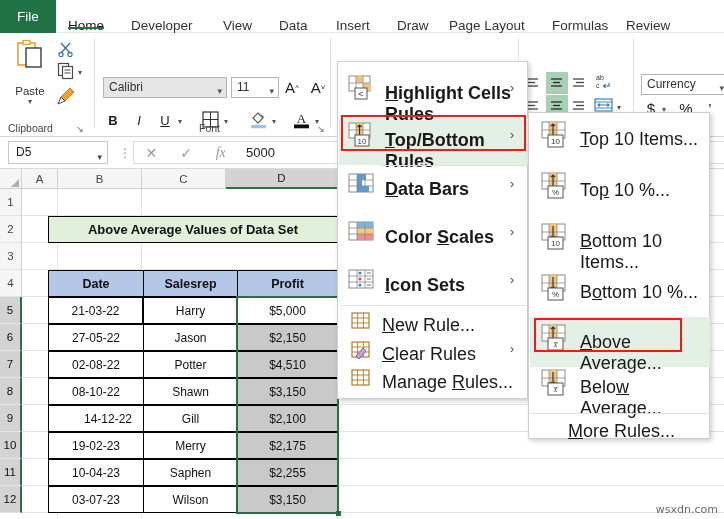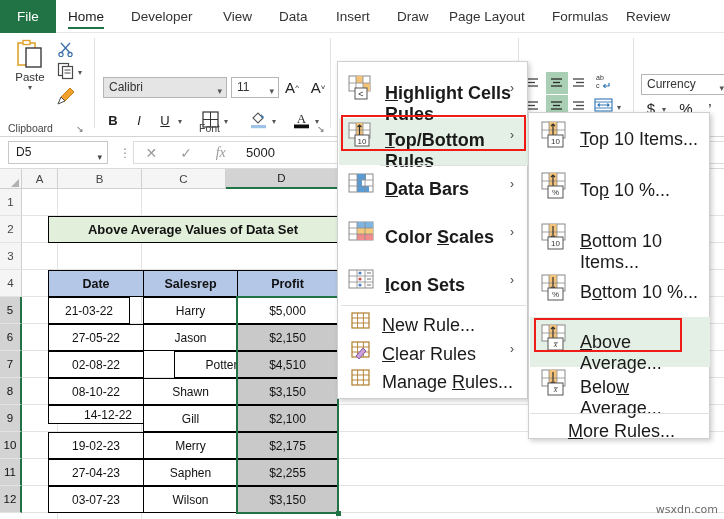--- a/index.html
+++ b/index.html
@@ -20,21 +20,21 @@
     border-bottom: 1px solid #e6e6e6;
   }
   .file-tab {
     position: absolute; left: 0; top: 0; width: 56px; height: 33px;
     background: #217346; color: #fff;
     display: flex; align-items: center; justify-content: center;
     font-size: 13.5px;
   }
   .tab {
     position: absolute; top: 0; height: 33px;
-    display: flex; align-items: center;
+    display: flex; align-items: flex-end;
     font-size: 13.5px; color: #333333;
     padding: 0 2px;
     white-space: nowrap;
   }
   .tab.active { color: #1a1a1a; }
   .tab.active:after {
     content: ""; position: absolute; left: 2px; right: 2px; bottom: 4px;
     height: 2.5px; background: #217346;
   }
 
@@ -50,21 +50,21 @@
   .grp-label {
     position: absolute; font-size: 10.5px; color: #444; bottom: 2px;
   }
   .dlg-launcher {
     position: absolute; font-size: 9px; color: #666; bottom: 2px;
   }
 
   
   .paste-btn { position: absolute; left: 8px; top: 6px; width: 44px; height: 78px;
     display:flex; flex-direction:column; align-items:center; }
-  .paste-label { font-size: 11.5px; color:#333; margin-top: 0; }
+  .paste-label { font-size: 11.5px; color:#333; margin-top: 14px; }
   .chev { font-size: 8px; color:#555; line-height: 8px; margin-top:1px;}
 
   .ic { position: absolute; }
 
   
   .fontname {
     position: absolute; left: 103px; top: 44px; width: 124px; height: 21px;
     border: 1px solid #b5b5b5; background:#e5e5e5;
     font-size: 12px; color:#333; padding-left: 5px; line-height: 19px;
   }
@@ -517,45 +517,45 @@
     <div class="gridline-v" style="left:57px;  height:330px;"></div>
     <div class="gridline-v" style="left:141px; height:330px;"></div>
     <div class="gridline-v" style="left:337px; height:330px;"></div>
 
     <div class="titlecell" style="left:48px; top:47px; width:290px; height:27px;">Above Average Values of Data Set</div>
 
     <div class="hdrcell" style="left:48px;  top:101px; width:96px; height:27px;">Date</div>
     <div class="hdrcell" style="left:143px; top:101px; width:95px; height:27px;">Salesrep</div>
     <div class="hdrcell" style="left:237px; top:101px; width:101px; height:27px;">Profit</div>
 
-    <div class="dcell" style="left:48px;  top:128px; width:82px;  height:27px;">21-03-22</div>
+    <div class="dcell" style="left:48px;  top:128px; width:95px;  height:27px;">21-03-22</div>
     <div class="dcell" style="left:143px; top:128px; width:95px;  height:27px;">Harry</div>
     <div class="dcell" style="left:237px; top:128px; width:101px; height:27px;">$5,000</div>
 
     <div class="dcell" style="left:48px;  top:155px; width:96px;  height:27px;">27-05-22</div>
     <div class="dcell" style="left:143px; top:155px; width:95px;  height:27px;">Jason</div>
     <div class="dcell gray" style="left:237px; top:155px; width:101px; height:27px;">$2,150</div>
 
     <div class="dcell" style="left:48px;  top:182px; width:96px;  height:27px;">02-08-22</div>
-    <div class="dcell" style="left:143px; top:182px; width:95px;  height:27px;margin-left:31px;">Potter</div>
+    <div class="dcell" style="left:143px; top:182px; width:95px;  height:27px;">Potter</div>
     <div class="dcell gray" style="left:237px; top:182px; width:101px; height:27px;">$4,510</div>
 
     <div class="dcell" style="left:48px;  top:209px; width:96px;  height:27px;">08-10-22</div>
     <div class="dcell" style="left:143px; top:209px; width:95px;  height:27px;">Shawn</div>
     <div class="dcell gray" style="left:237px; top:209px; width:101px; height:27px;">$3,150</div>
 
-    <div class="dcell" style="left:48px;  top:236px; width:96px;  height:19px;padding-left:24px;">14-12-22</div>
+    <div class="dcell" style="left:48px;  top:236px; width:96px;  height:27px;padding-left:24px;">14-12-22</div>
     <div class="dcell" style="left:143px; top:236px; width:95px;  height:27px;">Gill</div>
     <div class="dcell gray" style="left:237px; top:236px; width:101px; height:27px;">$2,100</div>
 
     <div class="dcell" style="left:48px;  top:263px; width:96px;  height:27px;">19-02-23</div>
     <div class="dcell" style="left:143px; top:263px; width:95px;  height:27px;">Merry</div>
     <div class="dcell gray" style="left:237px; top:263px; width:101px; height:27px;">$2,175</div>
 
-    <div class="dcell" style="left:48px;  top:290px; width:96px;  height:27px;">27-04-23</div>
+    <div class="dcell" style="left:48px;  top:290px; width:96px;  height:27px;">10-04-23</div>
     <div class="dcell" style="left:143px; top:290px; width:95px;  height:27px;">Saphen</div>
     <div class="dcell gray" style="left:237px; top:290px; width:101px; height:27px;">$2,255</div>
 
     <div class="dcell" style="left:48px;  top:317px; width:96px;  height:27px;">03-07-23</div>
     <div class="dcell" style="left:143px; top:317px; width:95px;  height:27px;">Wilson</div>
     <div class="dcell gray" style="left:237px; top:317px; width:101px; height:27px;">$3,150</div>
 
     <div class="selrange" style="left:236px; top:127px; width:103px; height:218px;"></div>
     <div class="selhandle" style="left:336px; top:342px;"></div>
   </div>

